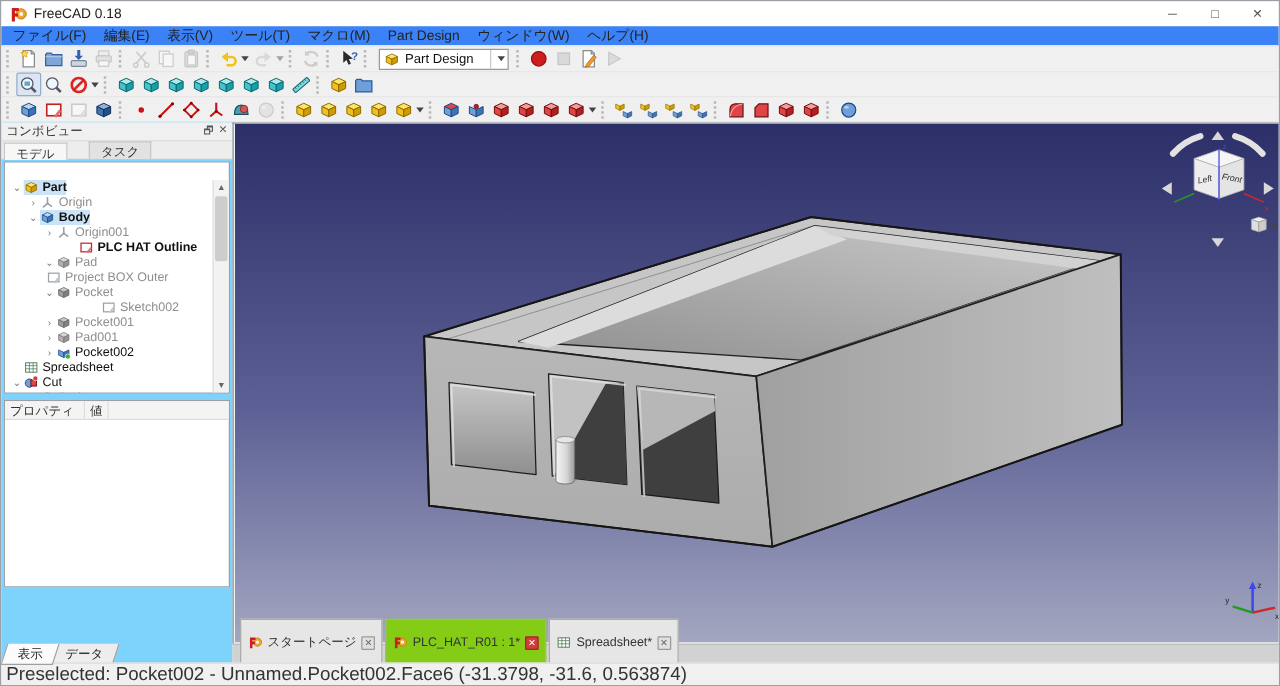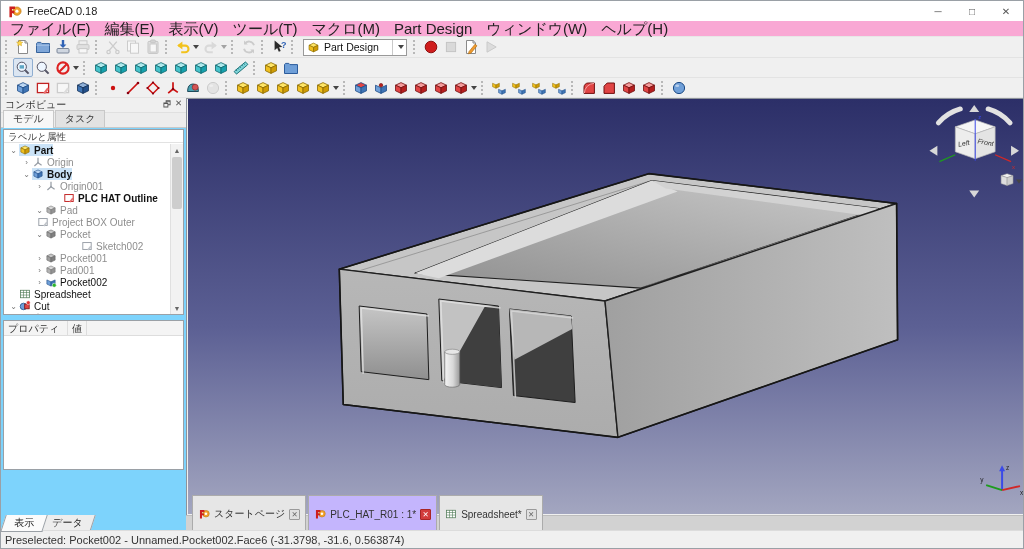--- a/index.html
+++ b/index.html
@@ -5,41 +5,41 @@
   html,body{margin:0;padding:0;background:#777;}
   *{box-sizing:border-box;}
   .window{position:relative;width:1024px;height:549px;background:#f0f0f0;
     font-family:"Liberation Sans","DejaVu Sans",sans-serif;border:1px solid #9aa0a6;overflow:hidden;}
   
   .titlebar{height:20px;background:#ffffff;display:flex;align-items:center;padding-left:6px;font-size:11px;color:#222;}
   .titlebar .appicon{width:15px;height:15px;margin-right:5px;}
   .winbtns{margin-left:auto;display:flex;height:20px;}
   .winbtn{width:34px;height:20px;display:flex;align-items:center;justify-content:center;color:#555;font-size:10px;}
   
-  .menubar{height:16px;background:#f9a8d4;display:flex;align-items:center;font-size:15px;color:#222;padding-left:2px;border-bottom:1px solid #e7e7e7;}
+  .menubar{height:16px;background:#3b82f6;display:flex;align-items:center;font-size:11px;color:#222;padding-left:2px;border-bottom:1px solid #e7e7e7;}
   .menu-item{padding:0 7px;height:16px;line-height:16px;white-space:nowrap;}
   
   .tbrow{background:#f0f0f0;display:flex;align-items:center;border-bottom:1px solid #e3e3e3;padding-left:2px;}
   #tb1{height:21px;} #tb2,#tb3{height:20px;}
   .grip{width:5px;height:14px;border-left:2px dotted #b8b8b8;margin:0 3px 0 2px;}
   .tbtn{width:20px;height:19px;display:flex;align-items:center;justify-content:center;border:1px solid transparent;border-radius:2px;position:relative;}
   .tbtn svg{width:16px;height:16px;display:block;}
   .tbtn.dis{filter:grayscale(1) opacity(.45);}
   .tbtn.pressed{background:#dce6f2;border-color:#90aed0;}
   .tbtn.dd{width:28px;}
   .caret{width:0;height:0;border-left:3px solid transparent;border-right:3px solid transparent;border-top:4px solid #444;margin-left:2px;}
   .wbcombo{height:17px;background:#fff;border:1px solid #999;display:flex;align-items:center;font-size:10.5px;color:#111;margin:0 4px;padding-left:3px;width:104px;}
   .wbcombo svg{width:13px;height:13px;margin-right:4px;}
   .wbcombo .cbtxt{flex:1;}
   .wbcombo .cbarrow{width:14px;height:100%;border-left:1px solid #c9c9c9;display:flex;align-items:center;justify-content:center;}
   
   .leftpanel{position:absolute;left:0;top:97px;width:185px;height:434px;background:#7dd3fc;}
   .panel-title{height:15px;display:flex;align-items:center;font-size:10px;color:#333;padding:0 4px;background:#f0f0f0;border-bottom:1px solid #e0e0e0;}
   .panel-title .ptbtns{margin-left:auto;display:flex;gap:4px;color:#555;font-size:8.5px;}
-  .panel-tabs{height:15px;display:flex;align-items:flex-end;padding-left:2px;border-bottom:1px solid #c8c8c8;background:#ededed;font-size:10px;}
+  .panel-tabs{height:15px;display:flex;padding-left:2px;border-bottom:1px solid #c8c8c8;background:#ededed;font-size:10px;gap:16px;}
   .ptab{padding:1px 9px;border:1px solid #c8c8c8;border-bottom:none;background:#e2e2e2;color:#333;margin-right:1px;}
   .ptab.active{background:#f7f7f7;position:relative;top:1px;padding-bottom:2px;}
   .treebox{position:absolute;left:2px;right:2px;top:31px;height:186px;background:#fff;border:1px solid #9aa0a6;overflow:hidden;}
   .tree-header{height:13px;border-bottom:1px solid #e2e2e2;font-size:9.5px;color:#444;padding:1px 0 0 4px;}
   .tree-rows{position:absolute;left:0;right:13px;top:14px;bottom:0;overflow:hidden;}
   .trow{height:12px;display:flex;align-items:center;font-size:10px;color:#111;white-space:nowrap;}
   .trow.gray{color:#8e8e8e;}
   .trow.bold .tlabel{font-weight:bold;}
   .trow .hl{display:flex;align-items:center;height:12px;}
   .trow.sel .hl{background:#cbe3f7;}
@@ -58,26 +58,26 @@
   .panel-bottom-tabs{position:absolute;left:2px;top:417px;height:17px;display:flex;align-items:flex-start;font-size:10px;color:#222;}
   .btab{padding:1px 10px;border:1px solid #9aa0a6;border-top:none;background:#ededed;transform:skewX(-18deg);margin-right:-4px;}
   .btab span{display:inline-block;transform:skewX(18deg);}
   .btab.active{background:#fbfbfb;z-index:2;}
   
   .viewport{position:absolute;left:185px;top:97px;width:839px;height:417px;border-left:1px solid #8d939b;border-top:1px solid #8d939b;}
   .viewport svg{display:block;}
   
   .mdistrip{position:absolute;left:185px;top:514px;width:839px;height:17px;background:#d2d2d2;border-top:1px solid #bdbdbd;display:flex;align-items:flex-end;padding-left:6px;font-size:10px;color:#333;}
   .mtab{height:15px;display:flex;align-items:center;gap:4px;padding:18px 5px;background:#e6e6e6;border:1px solid #ababab;border-bottom:none;margin-right:2px;white-space:nowrap;}
-  .mtab.active{background:#c4b5fd;height:16px;}
+  .mtab.active{background:#84cc16;height:16px;}
   .mtab svg{width:12px;height:12px;}
   .mclose{width:11px;height:11px;border:1px solid #9a9a9a;background:#e0e0e0;color:#666;font-size:7.5px;display:flex;align-items:center;justify-content:center;border-radius:1px;}
   .mclose.red{background:#d23c3c;border-color:#a82525;color:#fff;}
   
-  .statusbar{position:absolute;left:0;bottom:0;width:1024px;height:18px;background:#f0f0f0;border-top:1px solid #dcdcdc;display:flex;align-items:center;font-size:11px;color:#333;padding:0 4px;}
+  .statusbar{position:absolute;left:0;bottom:0;width:1024px;height:18px;background:#f0f0f0;border-top:1px solid #dcdcdc;display:flex;align-items:center;font-size:15px;color:#333;padding:0 4px;}
   .sb-left{flex:1;white-space:nowrap;overflow:hidden;}
   .sb-right{display:flex;align-items:center;gap:5px;}
   .sb-sep{width:1px;height:12px;background:#c9c9c9;}
   .sb-grip{width:10px;height:10px;margin-left:2px;background:
     linear-gradient(135deg,transparent 50%,#b5b5b5 50%,#b5b5b5 55%,transparent 55%,transparent 70%,#b5b5b5 70%,#b5b5b5 75%,transparent 75%,transparent 90%,#b5b5b5 90%);}
 </style>
 </head>
 <body>
 
 <div class="window">
@@ -529,21 +529,20 @@
       <span class="ptbtns">
         <span>🗗</span>
         <span>✕</span>
       </span>
     </div>
     <div class="panel-tabs" id="panel-tabs">
         <div class="ptab active">モデル</div>
         <div class="ptab">タスク</div>
       </div>
     <div class="treebox">
-      <div class="tree-header">ラベルと属性</div>
       <div class="tree-rows" id="tree-rows">
           <div class="trow bold sel" style="padding-left: 4px;">
             <span class="texp">⌄</span>
             <span class="hl">
               <span class="ticon">
                 <svg viewBox="0 0 16 16">
                   <path d="M2.5 5.2L8 2.6l5.5 2.6L8 7.8z" fill="#ffe566" stroke="#8a6a00" stroke-width=".8"></path>
                   <path d="M2.5 5.2v5.6L8 13.4V7.8z" fill="#f0c020" stroke="#8a6a00" stroke-width=".8"></path>
                   <path d="M13.5 5.2v5.6L8 13.4V7.8z" fill="#cf9c06" stroke="#8a6a00" stroke-width=".8"></path>
                 </svg>

